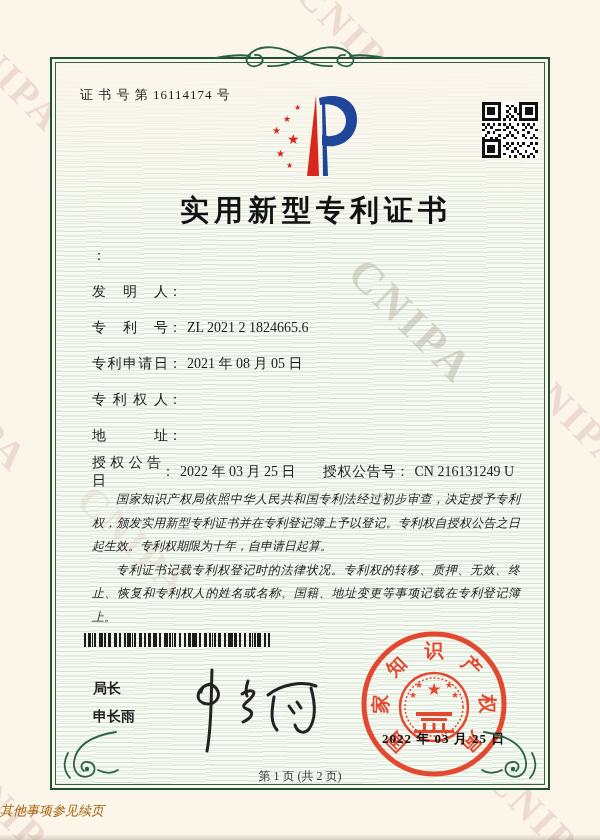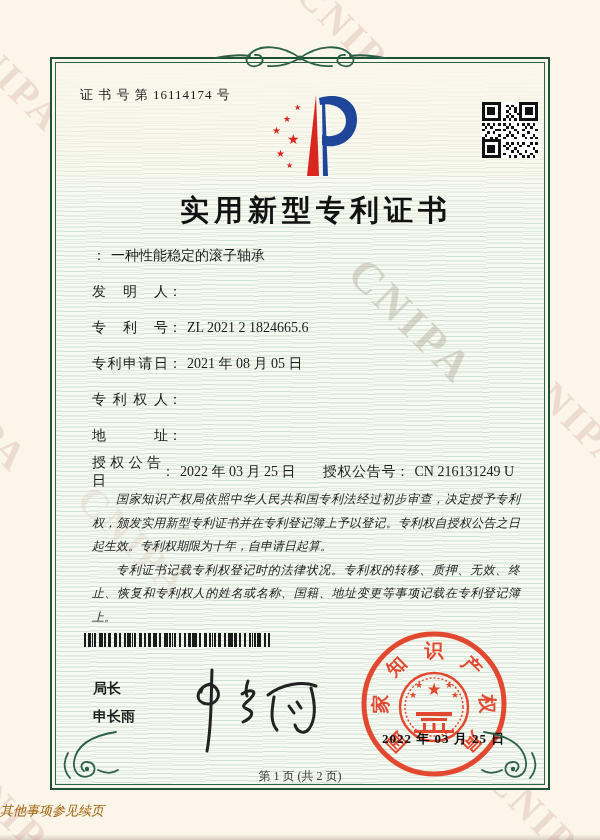--- a/index.html
+++ b/index.html
@@ -140,21 +140,20 @@
            M9 15h1v1h-1z M11 15h1v1h-1z M13 15h1v1h-1z M15 15h1v1h-1z M18 15h1v1h-1z M20 15h1v1h-1z M8 16h1v1h-1z M10 16h1v1h-1z M12 17h1v1h-1z M14 16h1v1h-1z M17 16h1v1h-1z M19 17h1v1h-1z
            M9 17h1v1h-1z M11 18h1v1h-1z M13 18h1v1h-1z M16 18h1v1h-1z M18 19h1v1h-1z M20 18h1v1h-1z M8 19h1v1h-1z M10 20h1v1h-1z M12 20h1v1h-1z M15 20h1v1h-1z M17 20h1v1h-1z M19 20h1v1h-1z M14 19h1v1h-1z"></path>
       </g>
     </svg>
 
     <div class="abs title">实用新型专利证书</div>
 
     <div class="abs fields">
       <div class="frow">
           <span class="fcolon">：</span>
-        <span class="fvalue">一种性能稳定的滚子轴承</span>
       </div>
       <div class="frow">
         <span class="flabel">发明人</span>
           <span class="fcolon">：</span>
       </div>
       <div class="frow">
         <span class="flabel">专利号</span>
           <span class="fcolon">：</span>
         <span class="fvalue">ZL 2021 2 1824665.6</span>
       </div>

